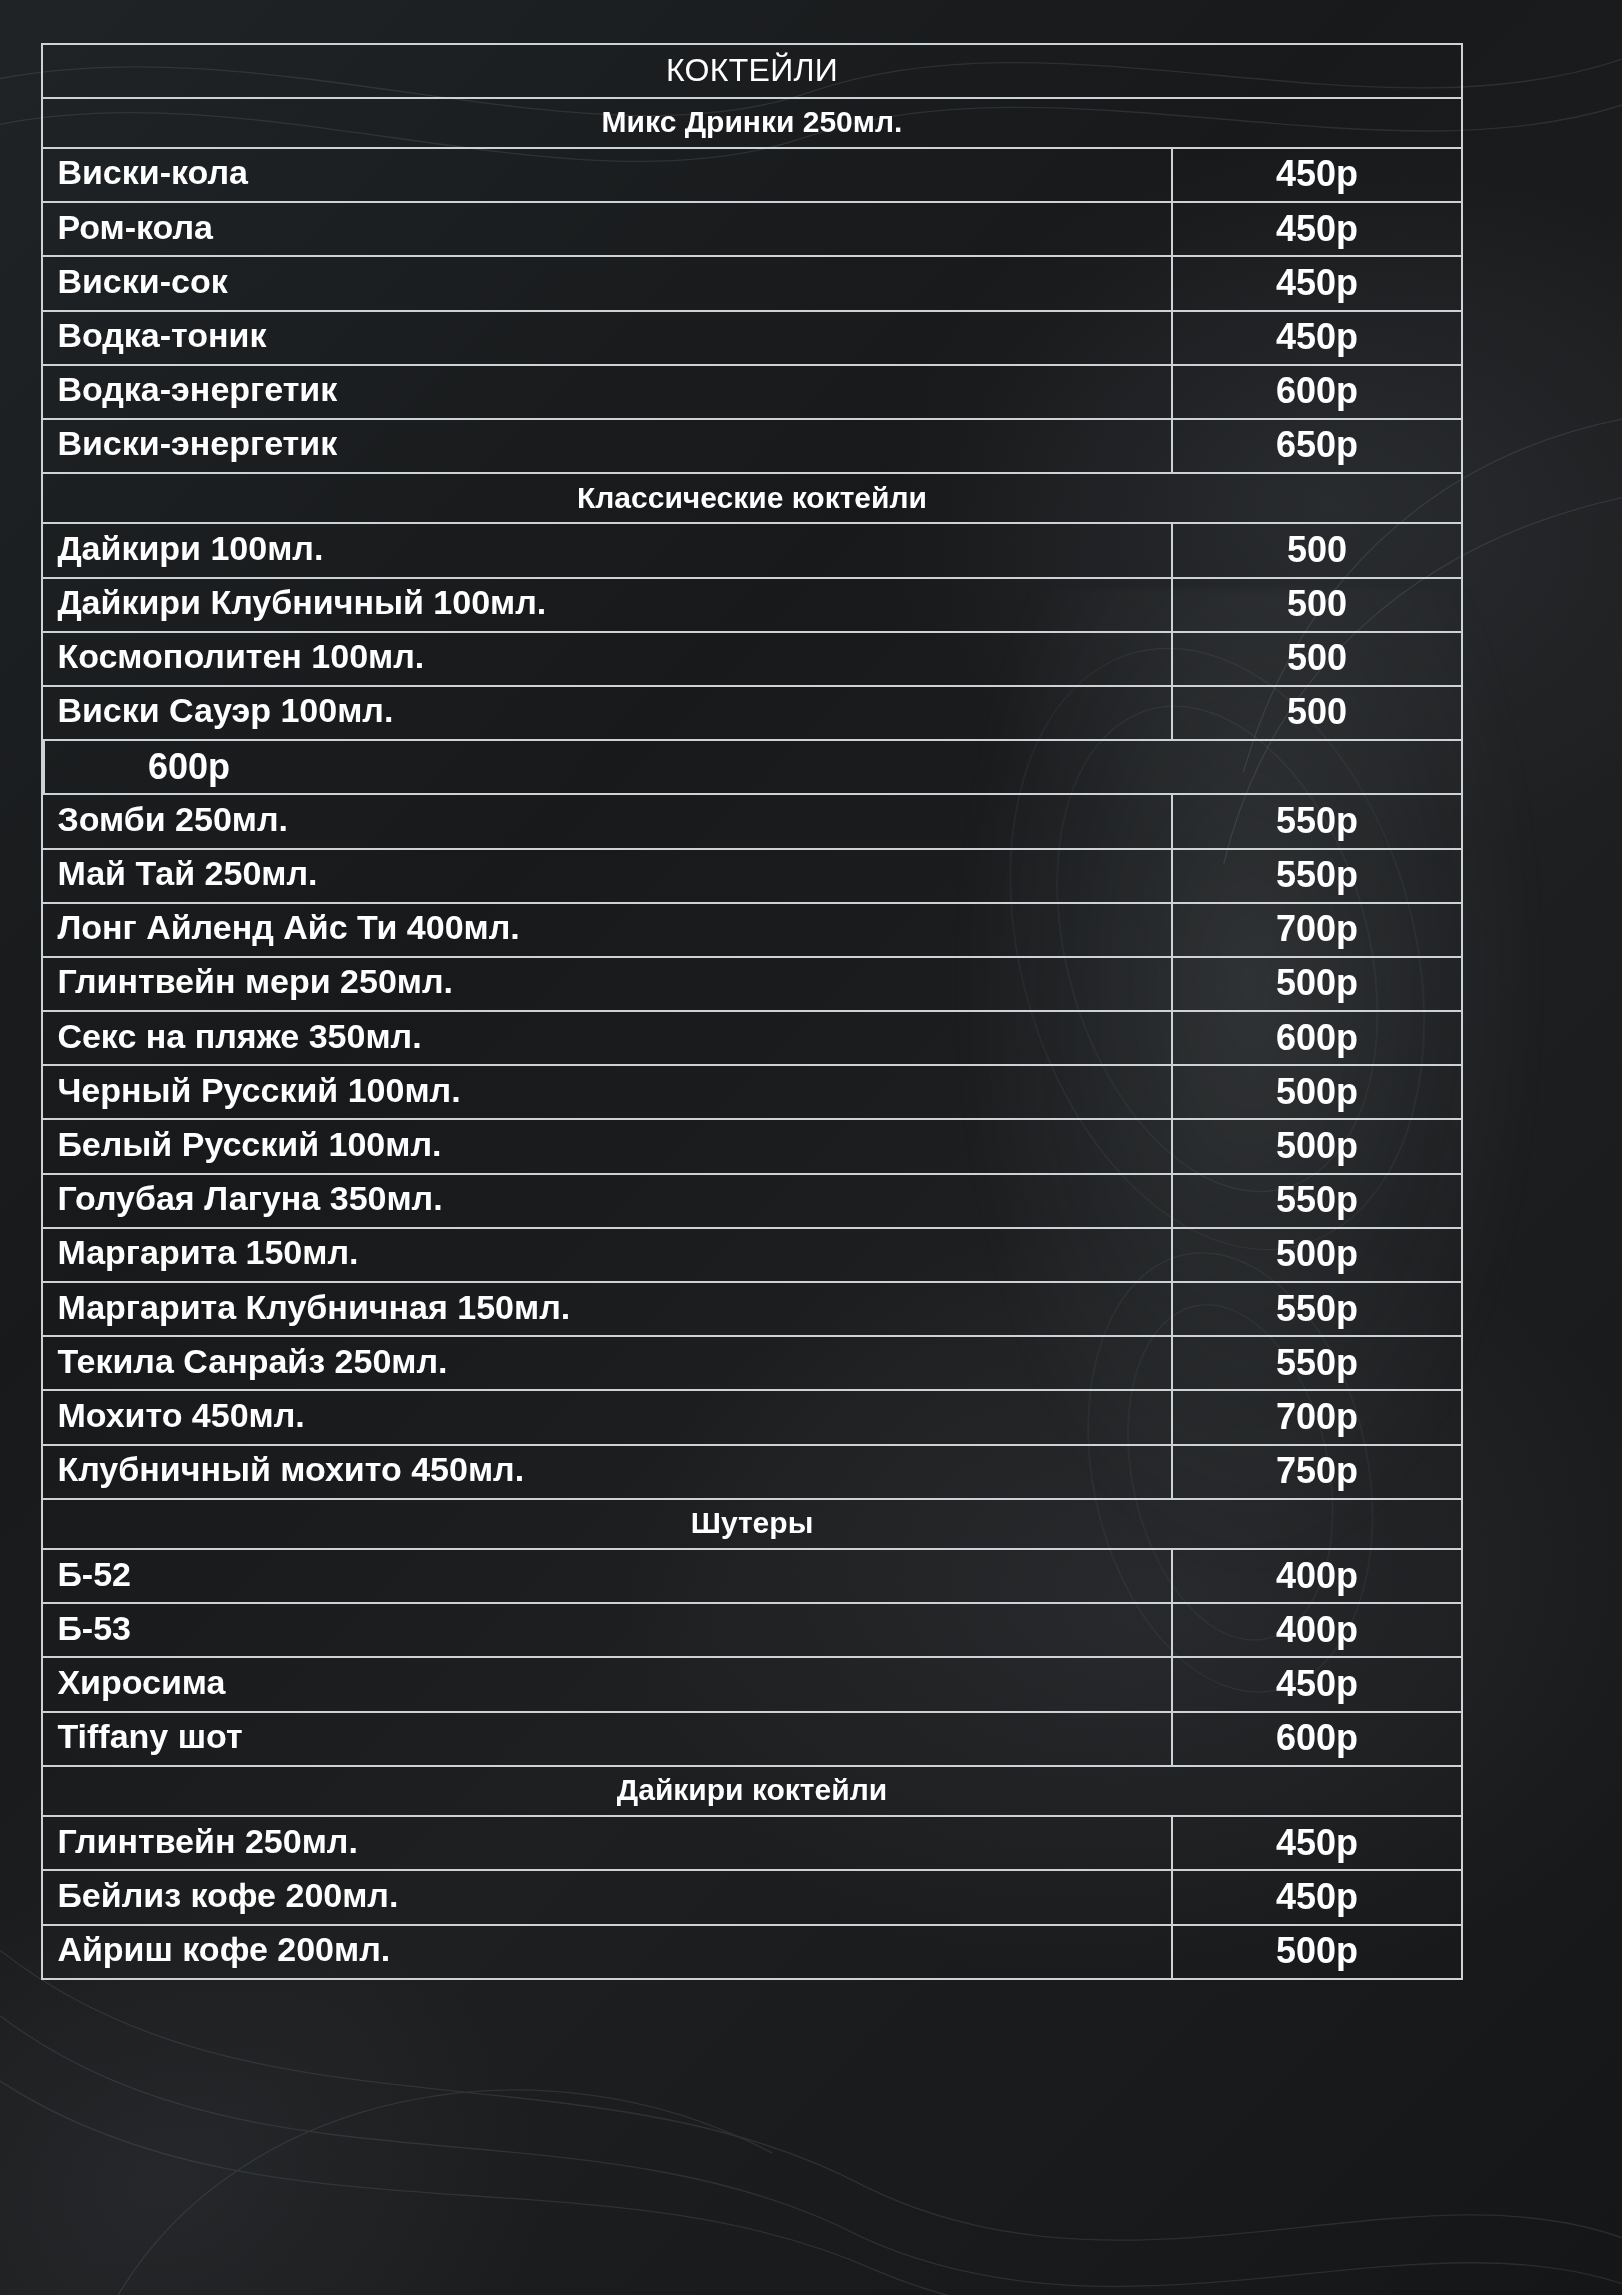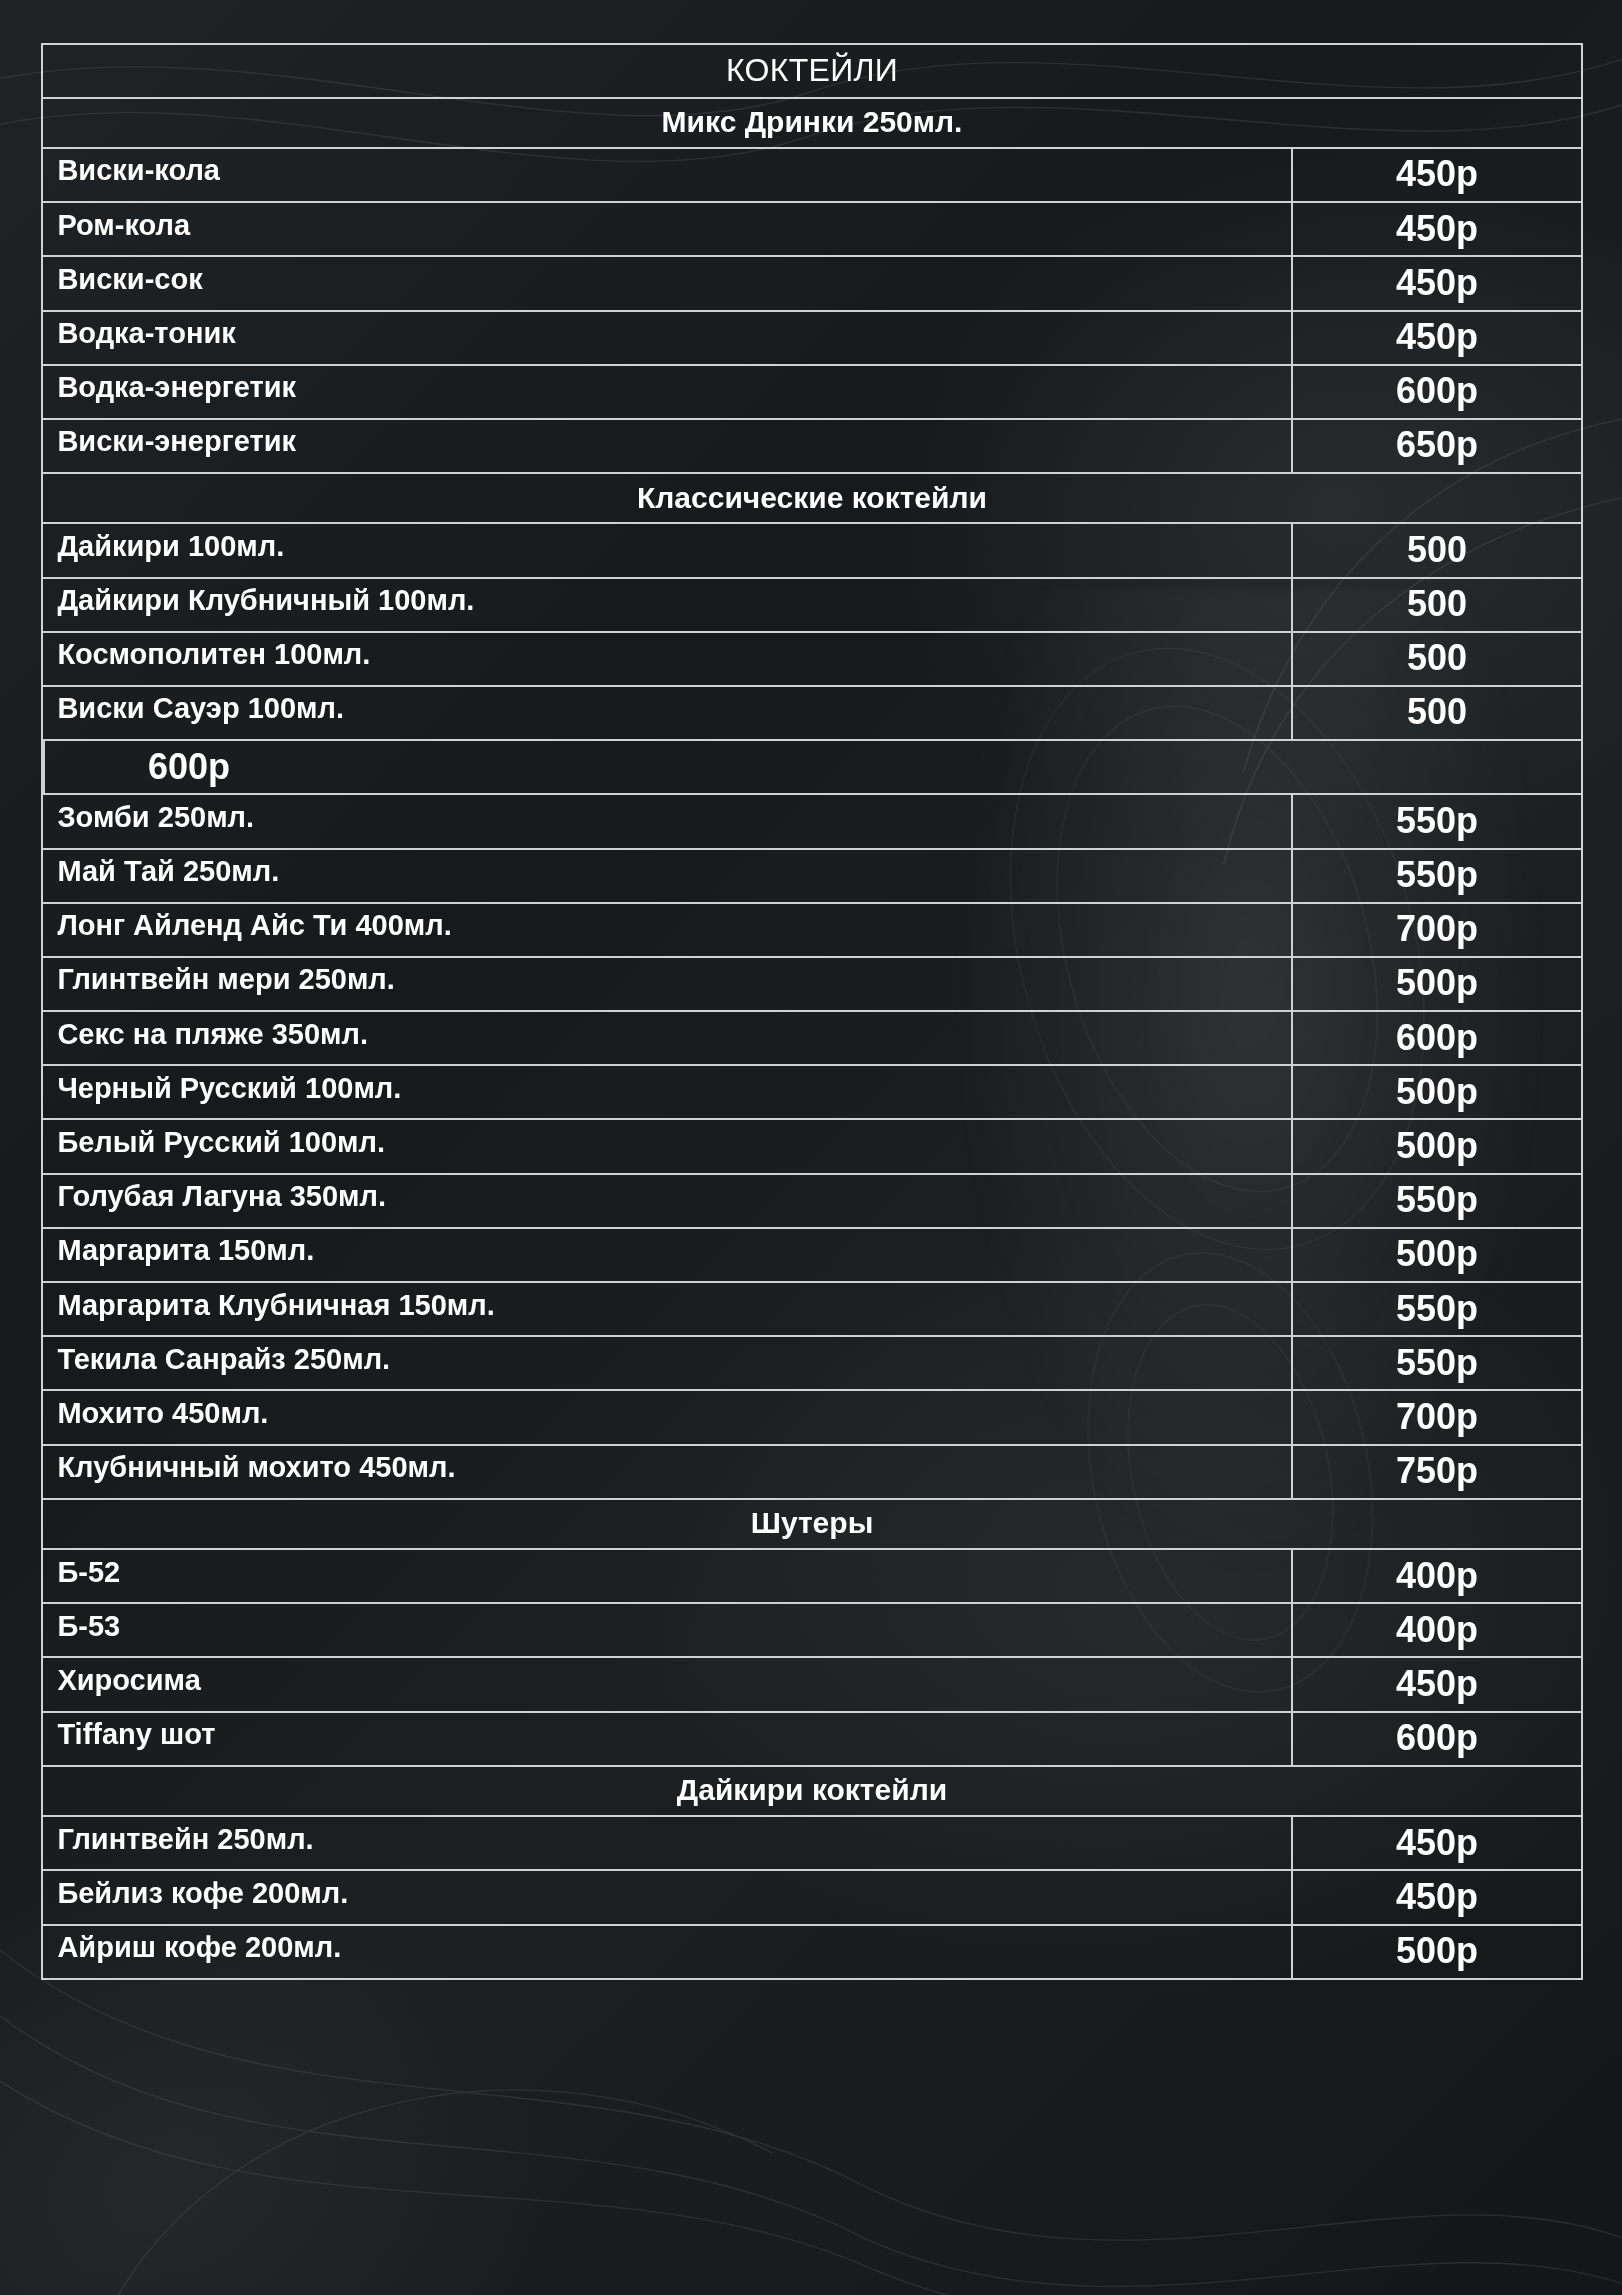--- a/index.html
+++ b/index.html
@@ -39,21 +39,21 @@
     height: 982px;
     background: radial-gradient(ellipse at 50% 40%, rgba(180,185,190,0.13) 0%, rgba(180,185,190,0.05) 40%, rgba(0,0,0,0) 72%);
     filter: blur(3.9px);
   }
 
   
   .menu {
     position: absolute;
     left: 41px;
     top: 43px;
-    width: 1542px;
+    width: 1422px;
     border: 2px solid #cfd2d4;
     box-sizing: border-box;
   }
   .row {
     display: flex;
     border-bottom: 2px solid #cfd2d4;
     box-sizing: border-box;
   }
   .row:last-child { border-bottom: none; }
 
@@ -74,21 +74,21 @@
     flex: 1 1 auto;
     text-align: center;
     font-size: 30px;
     font-weight: bold;
     padding: 8.5px 0 9.8px 0;
     line-height: 1;
   }
 
   .item-row .name {
     flex: 1 1 auto;
-    font-size: 29px;
+    font-size: 34px;
     font-weight: bold;
     padding: 6.5px 0 7.9px 14.4px;
     line-height: 1.05;
     white-space: nowrap;
     overflow: hidden;
   }
   .item-row .price {
     flex: 0 0 288px;
     border-left: 2px solid #cfd2d4;
     text-align: center;

